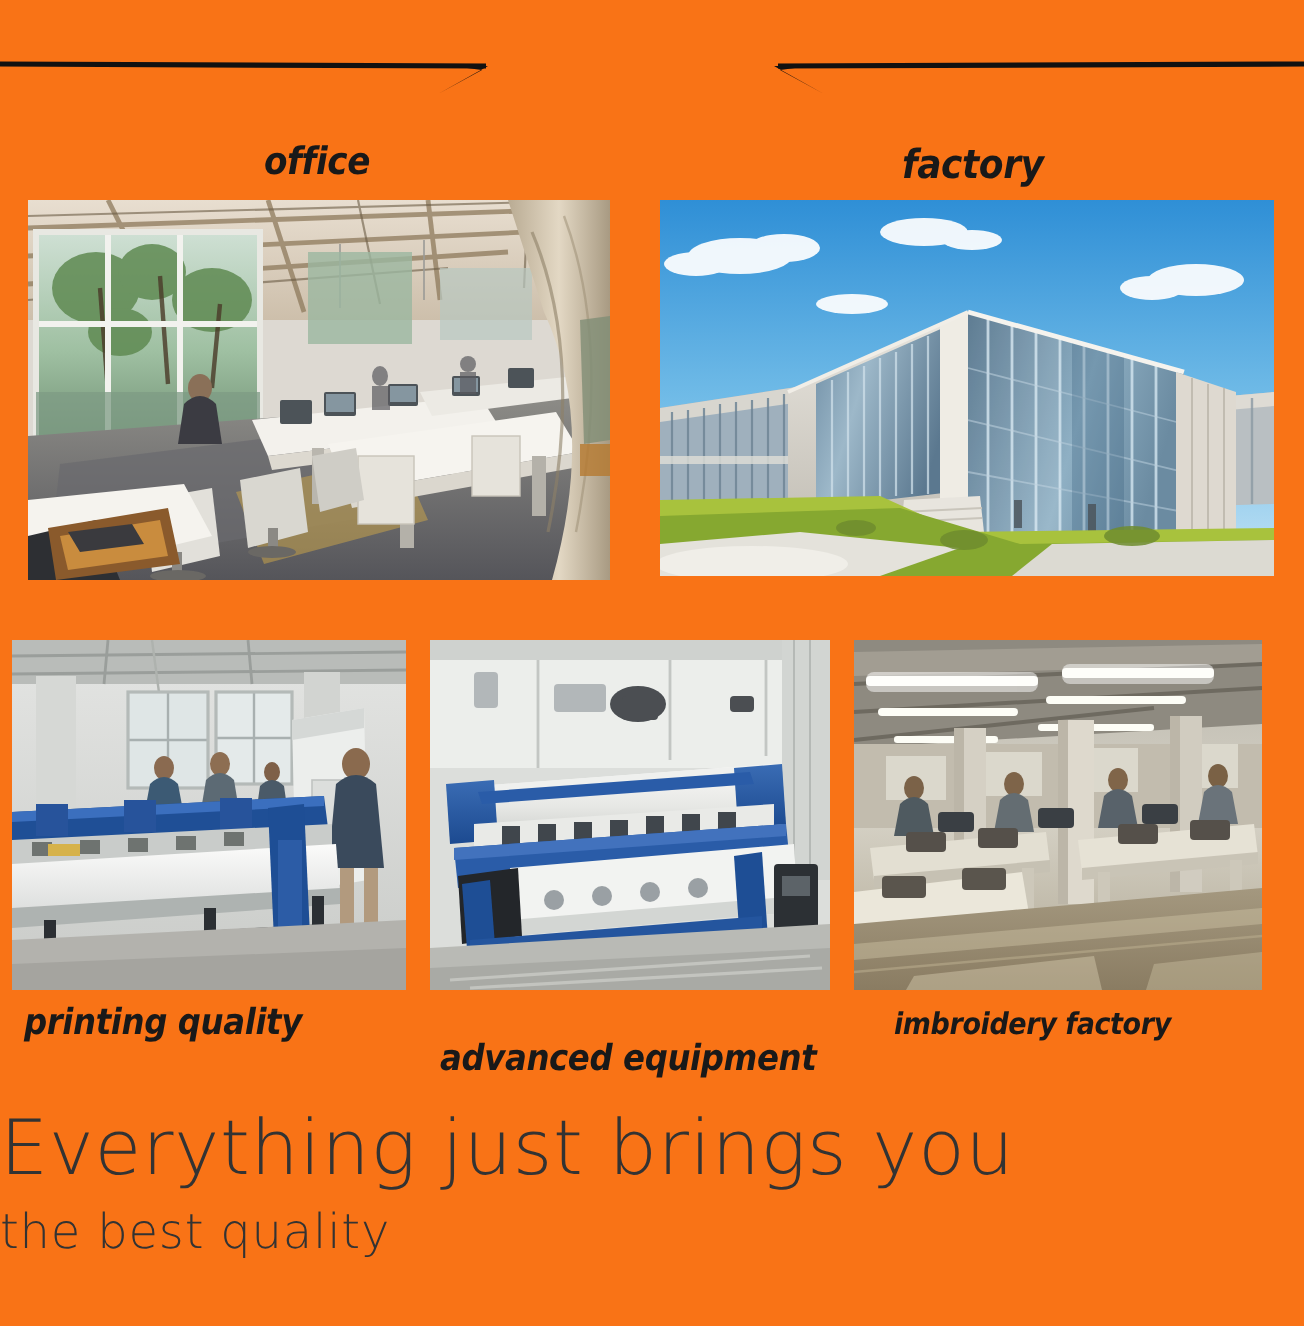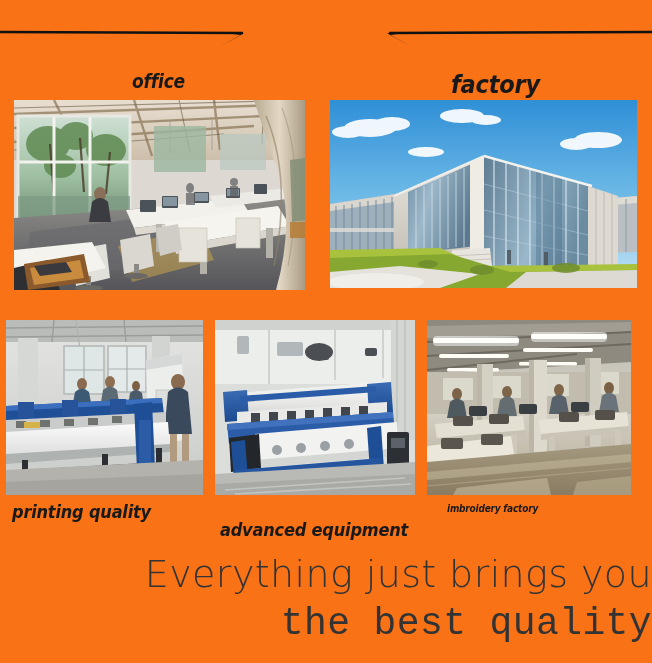--- a/index.html
+++ b/index.html
@@ -30,52 +30,52 @@
   .cap {
     position: absolute;
     font-family: "DejaVu Sans Condensed", "Liberation Sans Narrow", "Liberation Sans", sans-serif;
     font-style: italic;
     font-weight: bold;
     color: #191919;
     white-space: nowrap;
     letter-spacing: -0.2px;
   }
   .cap-office  { left: 132px; top: 70px;  font-size: 19px; }
-  .cap-factory { left: 451px; top: 70px;  font-size: 25px; }
+  .cap-factory { left: 451px; top: 70px;  font-size: 20px; }
   .cap-print   { left: 12px;  top: 501px; font-size: 18px; }
   .cap-adv     { left: 220px; top: 519px; font-size: 18px; }
-  .cap-emb     { left: 447px; top: 503px; font-size: 10px; }
+  .cap-emb     { left: 447px; top: 503px; font-size: 15px; }
 
   
   .photo {
     position: absolute;
     overflow: hidden;
     background: #cfd4d8;
   }
   .photo .inner { position: absolute; inset: 0; }
 
   .ph-office  { left: 14px;  top: 100px; width: 291px; height: 190px; }
   .ph-factory { left: 330px; top: 100px; width: 307px; height: 188px; }
   .ph-print   { left: 6px;   top: 320px; width: 197px; height: 175px; }
   .ph-adv     { left: 215px; top: 320px; width: 200px; height: 175px; }
   .ph-emb     { left: 427px; top: 320px; width: 204px; height: 175px; }
 
   
   .tagline {
     position: absolute;
     left: 0;
     width: 652px;
-    text-align: right;
+    text-align: left;
     color: #333333;
     font-family: "DejaVu Sans Light", "Liberation Sans", sans-serif;
     font-weight: 300;
     letter-spacing: 0.4px;
   }
   .tag-l1 { top: 552px; font-size: 38px; }
-  .tag-l2 { top: 602px; font-size: 38px; font-family: Liberation Mono, monospace; }
+  .tag-l2 { top: 602px; font-size: 24px; }
 </style>
 </head>
 <body>
 
 <div class="page">
 
   <svg class="arrows" viewBox="0 0 652 62" preserveAspectRatio="none">
 
     <g>
       <path d="M0 32 L243 33" stroke="#111111" stroke-width="2.6" fill="none"></path>

